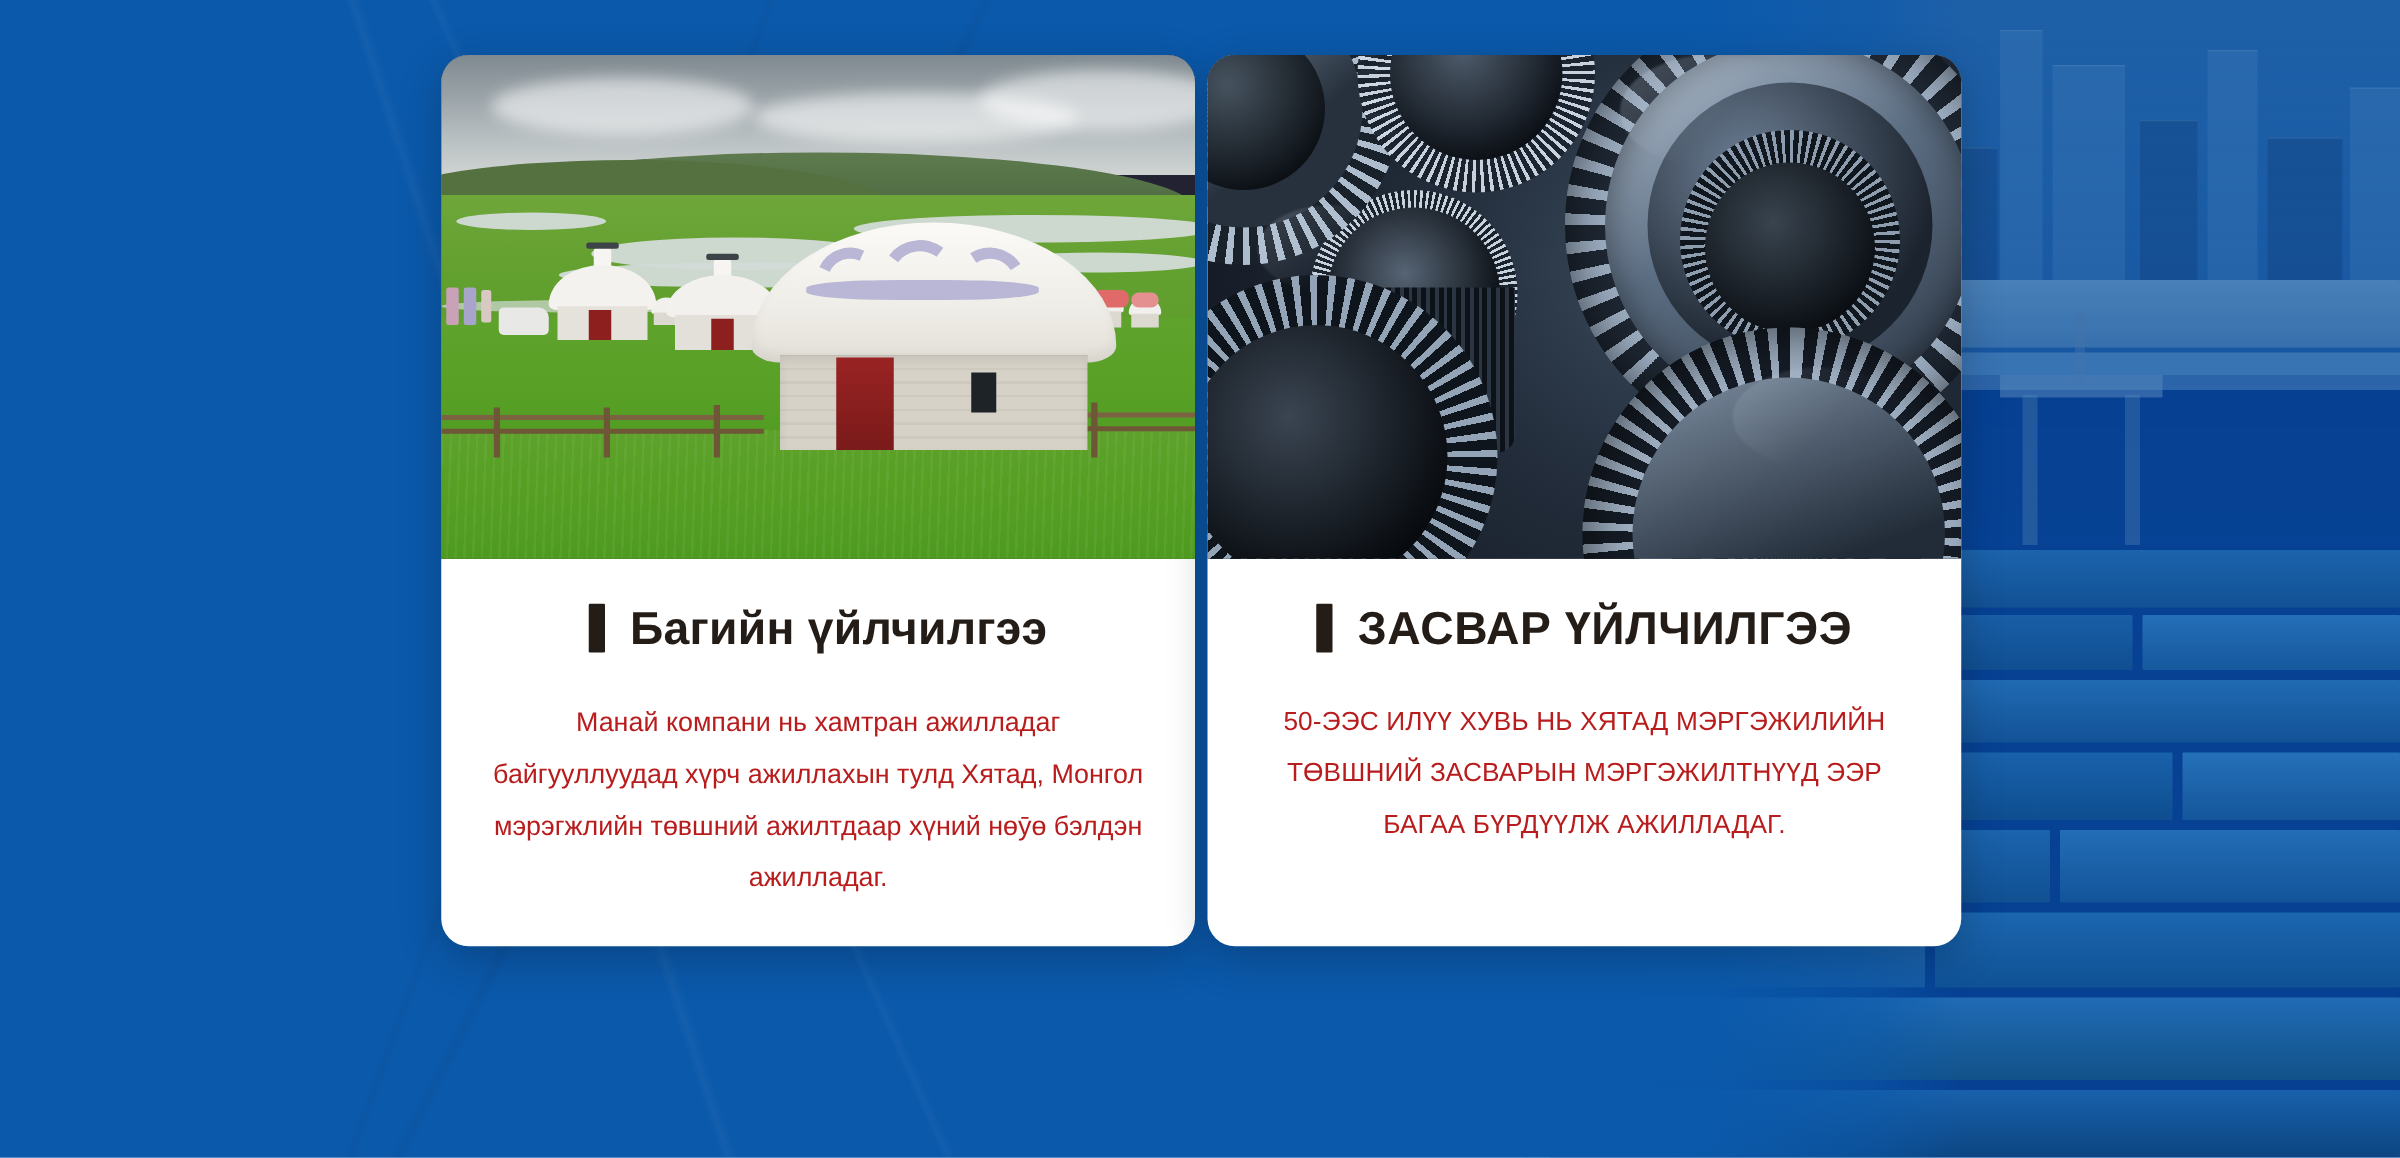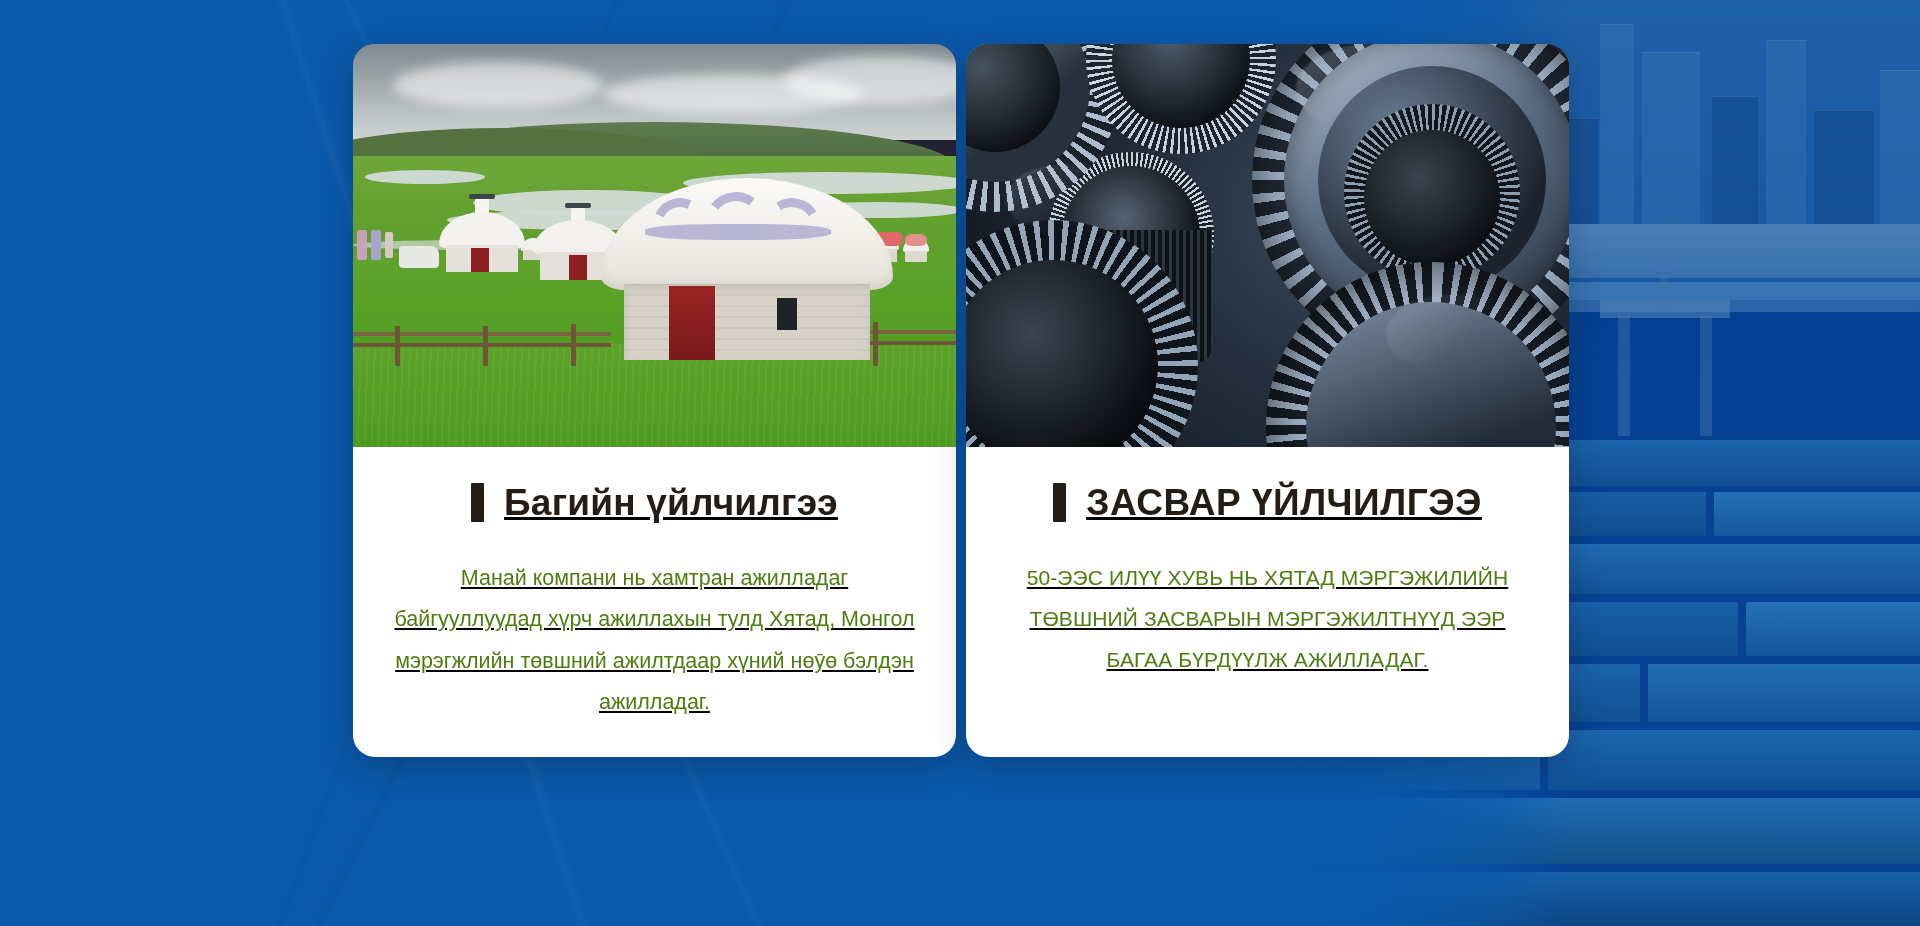--- a/index.html
+++ b/index.html
@@ -94,21 +94,20 @@
   }
   .card-media {
     position:relative;
     height:403px;
     overflow:hidden;
     background:#223;
   }
   .card-body {
     padding:36px 40px 34px 40px;
     flex:1;
-    text-decoration:underline;
   }
   .card-title-row {
     display:flex;
     align-items:center;
     justify-content:center;
     gap:20px;
     margin-bottom:36px;
   }
   .title-bar {
     width:13px; height:39px;
@@ -122,21 +121,21 @@
     color:#241c17;
     letter-spacing:0.2px;
     line-height:1;
     white-space:nowrap;
   }
   .card-title.upper { letter-spacing:0.5px;text-align:center; }
   .card-text {
     text-align:center;
     font-size:21.5px;
     line-height:1.92;
-    color:#4d7c0f;
+    color:#b91c1c;
     font-weight:400;
   }
   .card-text.upper { font-size:21px; line-height:1.95; letter-spacing:0.1px; }
 
   
   .steppe { position:absolute; inset:0; }
   .sky-band {
     position:absolute; left:0; right:0; top:0; height:96px;
     background:linear-gradient(180deg,#7f8a90 0%,#9aa3a8 35%,#b9c0c2 70%,#cfd4d2 100%);
   }

